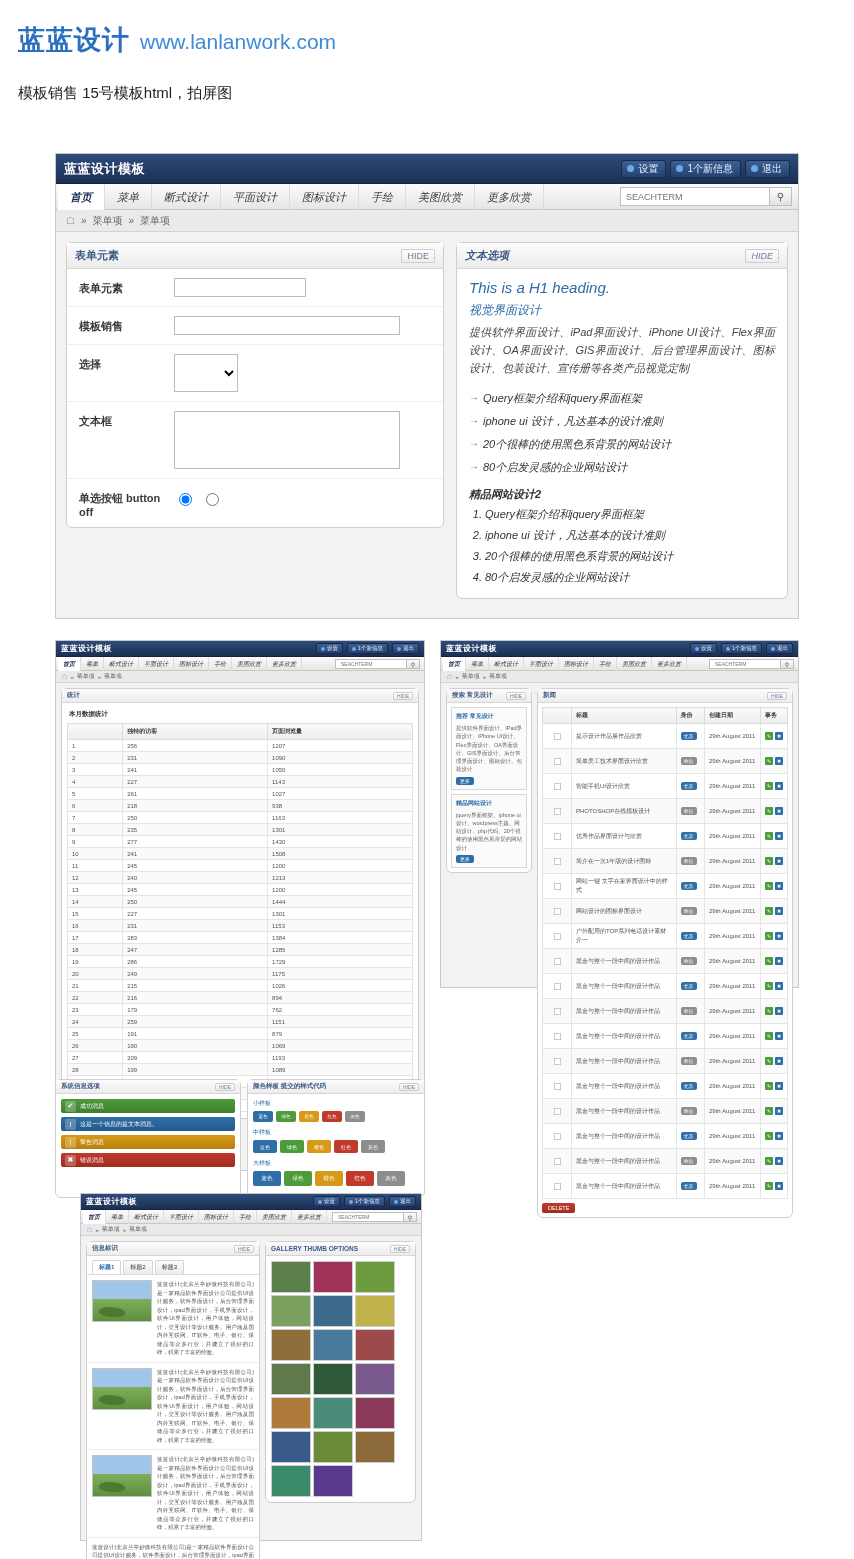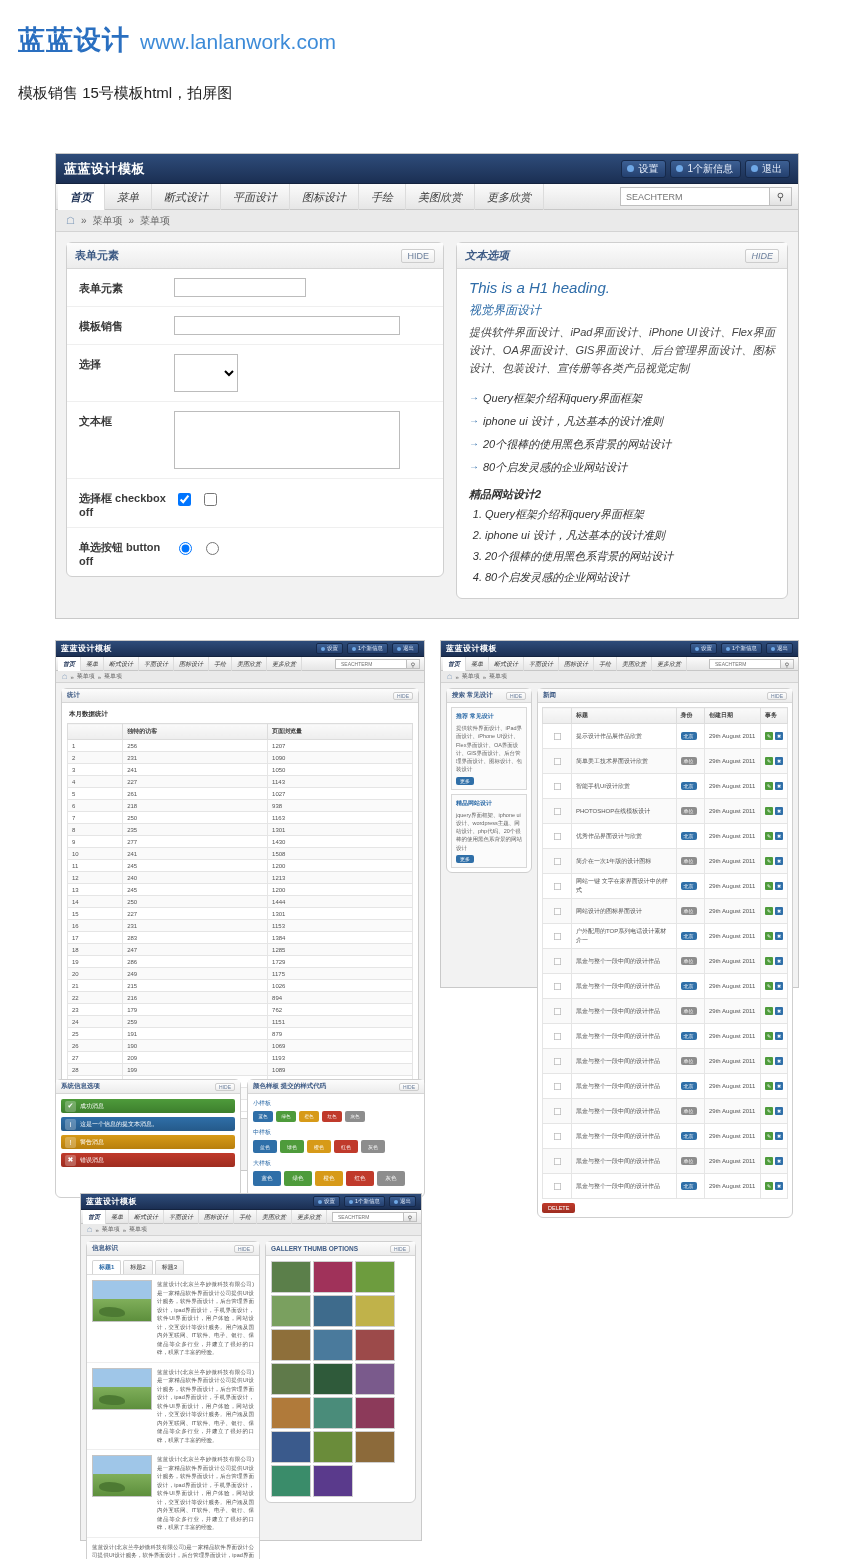--- a/index.html
+++ b/index.html
@@ -430,27 +430,20 @@
         </div>
         <div class="form-row">
           <div class="lbl">选择</div>
           <select class="inp">
             <option>选项 01</option>
           </select>
         </div>
         <div class="form-row">
           <div class="lbl">文本框</div>
           <textarea class="inp" style=""></textarea>
-        </div>
-        <div class="form-row">
-          <div class="lbl">选择框 checkbox off</div>
-          <div class="chk-wrap">
-            <input type="checkbox" checked="" style="">
-            <input type="checkbox" style="">
-          </div>
         </div>
         <div class="form-row" style="border-bottom:none">
           <div class="lbl">单选按钮 button off</div>
           <div class="chk-wrap">
             <input type="radio" name="r1" checked="" style="">
             <input type="radio" name="r1" style="">
           </div>
         </div>
       </div>
     </div>

